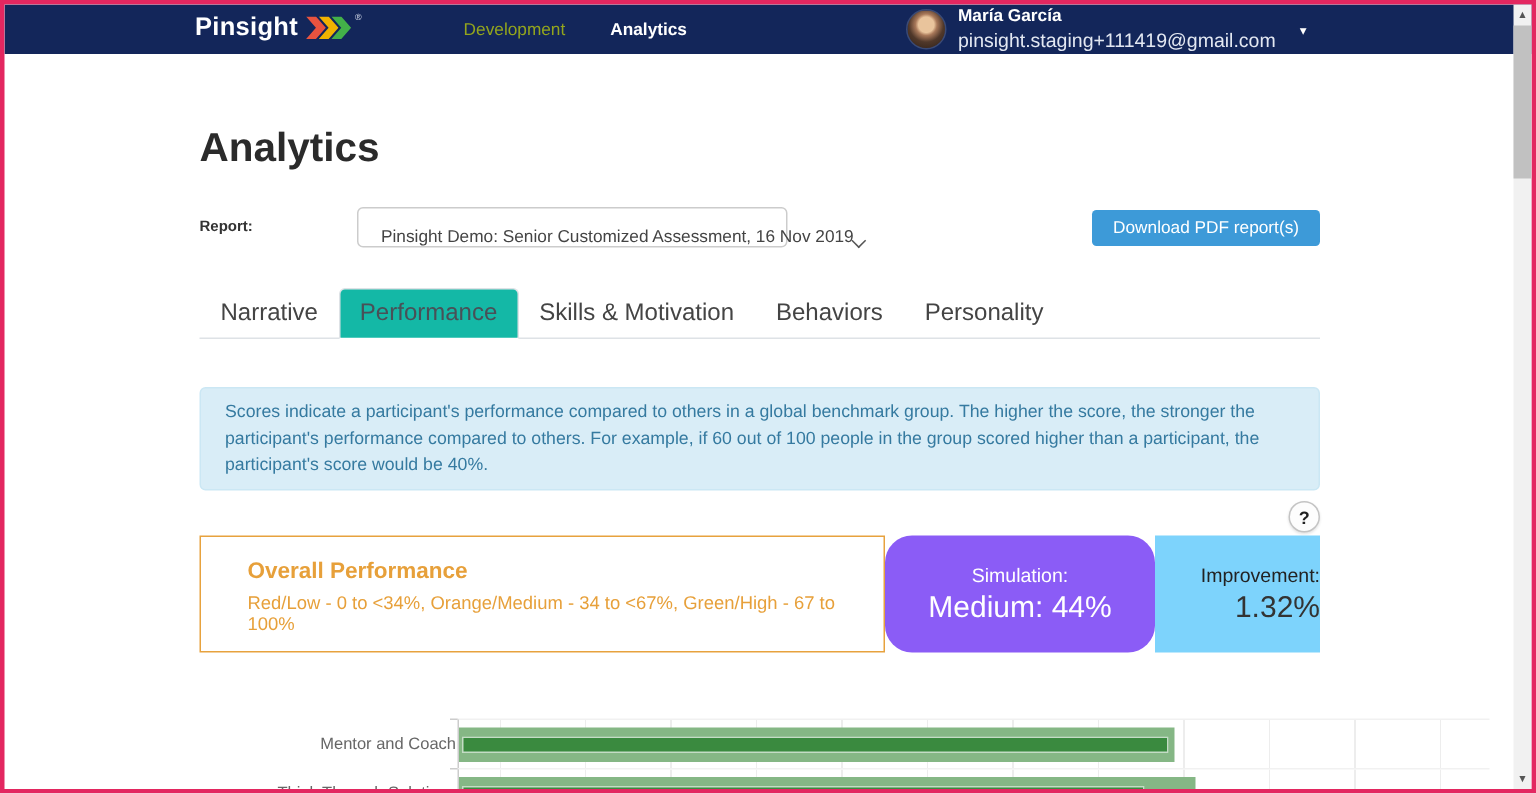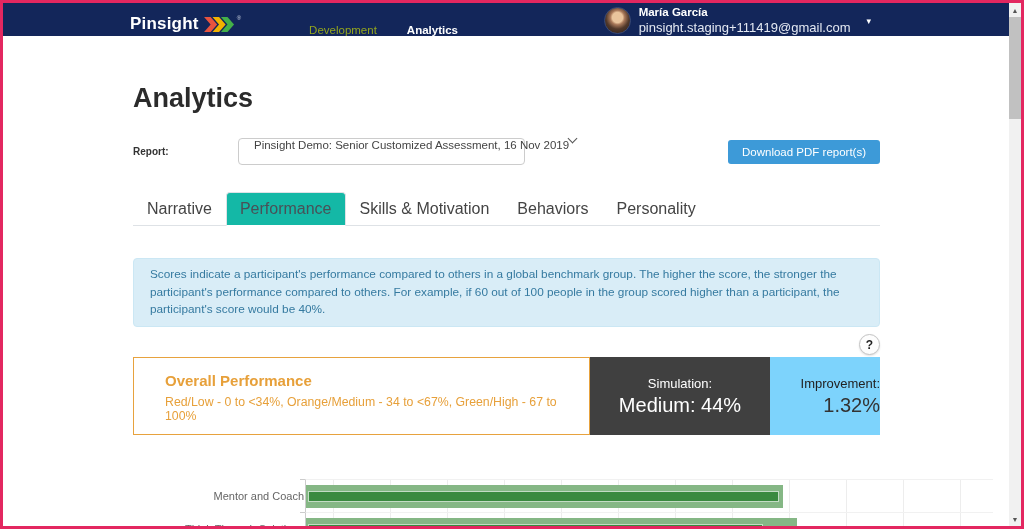--- a/index.html
+++ b/index.html
@@ -10,21 +10,21 @@
     width: 1024px; height: 529px;
     border: 3px solid #e32760;
     position: relative;
     overflow: hidden;
     background: #fff;
   }
 
   
   .navbar {
     height: 33px; background: #13265a;
-    display: flex; align-items: flex-end;
+    display: flex; align-items: center;
     padding: 0 150px 0 127px;
   }
   .brand { display: flex; align-items: flex-start; cursor: pointer; }
   .brand-text { color: #fff; font-size: 17px; font-weight: 600; letter-spacing: .2px; line-height: 20px; }
   .brand-chevrons { margin: 3px 0 0 5px; }
   .brand-reg { color: #cfd6e6; font-size: 6px; margin-left: 1px; margin-top: 1px; }
   .nav-links { display: flex; gap: 30px; margin-left: 68px; }
   .nav-link { font-size: 11.5px; cursor: pointer; }
   .nav-link.dev { color: #93a51d; }
   .nav-link.active { color: #fff; font-weight: 700; }
@@ -41,21 +41,21 @@
 
   
   .main { padding: 0 0 0 130px; }
   .content { width: 747px; }
   .page-title { font-size: 27px; font-weight: 700; color: #2b2b2b; margin-top: 44px; line-height: 36px; }
 
   .report-row { display: flex; align-items: center; margin-top: 22px; height: 27px; }
   .report-label { font-size: 10px; font-weight: 700; color: #333; width: 105px; }
   .report-select {
     width: 287px; height: 27px; border: 1px solid #ccc; border-radius: 4px;
-    display: flex; align-items: flex-start; background: #fff; cursor: pointer;
+    display: flex; align-items: flex-end; background: #fff; cursor: pointer;
     padding: 0 10px 0 15px; color: #444;
   }
   .report-select-text { font-size: 11.5px; flex: 1; white-space: nowrap; }
   .select-chevron {
     width: 7px; height: 7px; border-right: 1.5px solid #555; border-bottom: 1.5px solid #555;
     transform: rotate(45deg); margin-top: -4px; flex: 0 0 auto;
   }
   .download-btn {
     margin-left: auto; height: 24px; padding: 0 14px;
     background: #3d9ad8; color: #fff; border: none; border-radius: 3px;
@@ -85,22 +85,22 @@
   }
 
   .perf-card { display: flex; margin-top: 2px; height: 78px; width: 100%; }
   .perf-left {
     flex: 1; border: 1px solid #e7a23e; background: #fff;
     padding: 14px 0 18px 31px;
   }
   .perf-title { font-size: 15px; font-weight: 700; color: #e7a03a; }
   .perf-legend { font-size: 12.3px; color: #e7a03a; margin-top: 6px; }
   .perf-sim {
-    width: 180px; background: #404040; color: #fff;
-    display: flex; flex-direction: column; align-items: center; justify-content: center; gap: 3px;
+    width: 180px; background: #8b5cf6; color: #fff;
+    display: flex; flex-direction: column; align-items: center; justify-content: center; gap: 3px; border-radius: 18px;
   }
   .perf-sim-label { font-size: 13px; }
   .perf-sim-value { font-size: 20px; }
   .perf-imp {
     width: 110px; background: #7dd3fc; color: #222;
     display: flex; flex-direction: column; align-items: flex-end; justify-content: center; gap: 3px;
   }
   .perf-imp-label { font-size: 13px; }
   .perf-imp-value { font-size: 20px; color: #333; }
 

